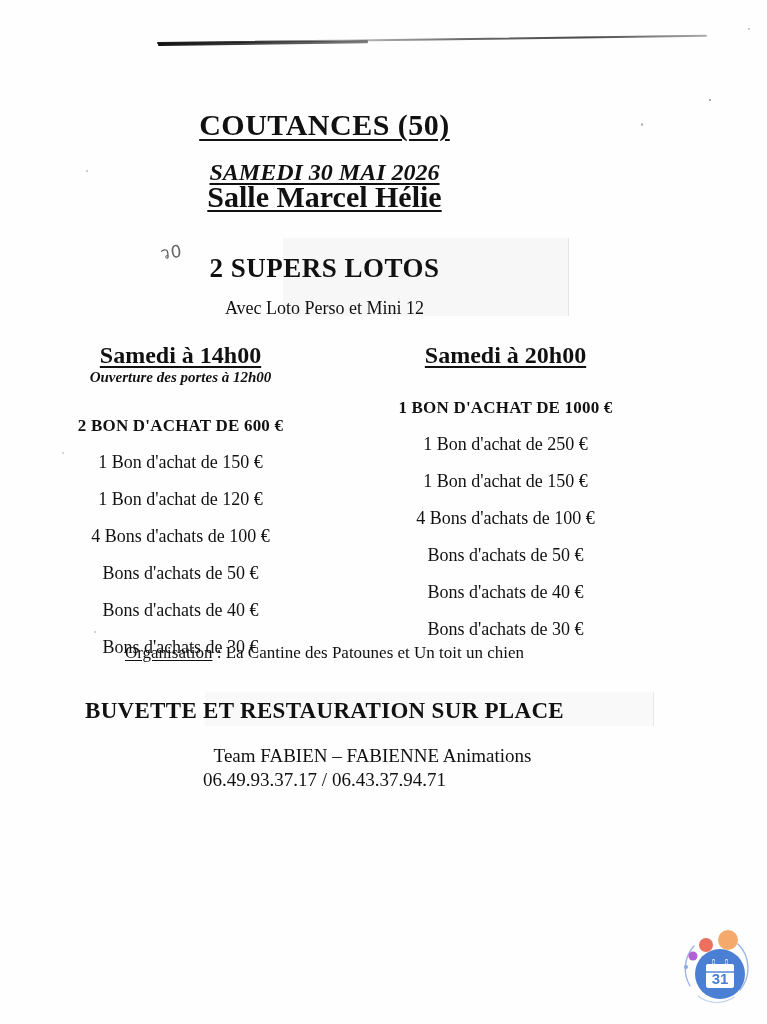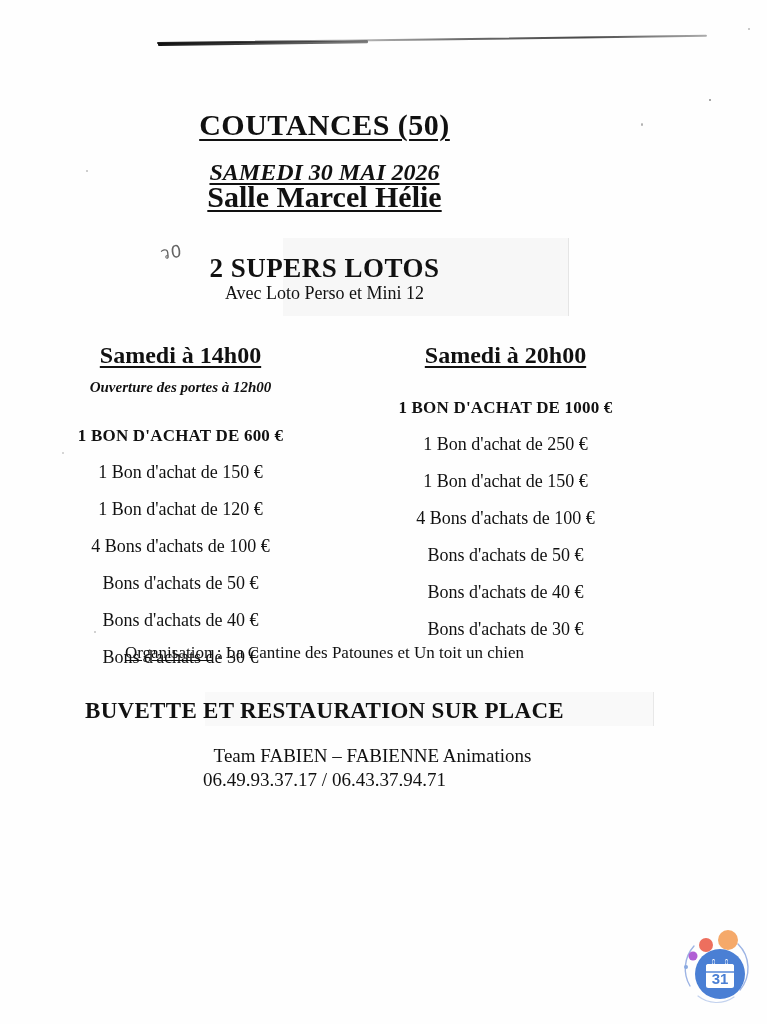--- a/index.html
+++ b/index.html
@@ -106,21 +106,21 @@
     text-decoration-thickness:2px;
   }
 
   .lotos-title{
     top:253px;
     font-size:27px;
     font-weight:bold;
     letter-spacing:.5px;
   }
   .lotos-sub{
-    top:283px;
+    top:298px;
     font-size:18px;
   }
 
   
   .columns{
     position:absolute;
     left:0; top:342px;
     width:668px;
     display:flex;
   }
@@ -133,21 +133,21 @@
     font-weight:bold;
     text-decoration:underline;
     text-underline-offset:3px;
     text-decoration-thickness:2px;
     line-height:1.1;
   }
   .sess-doors{
     font-size:15px;
     font-weight:bold;
     font-style:italic;
-    margin-top:11px;
+    margin-top:1px;
   }
   .prize-top{
     font-size:17px;
     font-weight:bold;
     margin-top:30px;
     letter-spacing:.2px;
   }
   .prize{
     font-size:18px;
     margin-top:16px;
@@ -212,21 +212,21 @@
   <div class="center venue-line">Salle Marcel Hélie</div>
 
   <div class="center lotos-title">2 SUPERS LOTOS</div>
   <div class="center lotos-sub">Avec Loto Perso et Mini 12</div>
 
   <div class="columns">
 
     <div class="col left">
       <div class="sess-title">Samedi à 14h00</div>
       <div class="sess-doors">Ouverture des portes à 12h00</div>
-      <div class="prize-top">1 BON D'ACHAT DE 600 €</div>
+      <div class="prize-top">2 BON D'ACHAT DE 600 €</div>
       <div class="prize">1 Bon d'achat de 150 €</div>
       <div class="prize">1 Bon d'achat de 120 €</div>
       <div class="prize">4 Bons d'achats de 100 €</div>
       <div class="prize">Bons d'achats de 50 €</div>
       <div class="prize">Bons d'achats de 40 €</div>
       <div class="prize">Bons d'achats de 30 €</div>
     </div>
 
     <div class="col right">
       <div class="sess-title">Samedi à 20h00</div>

